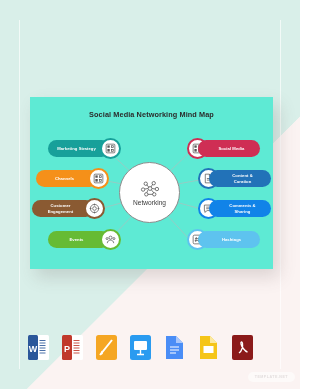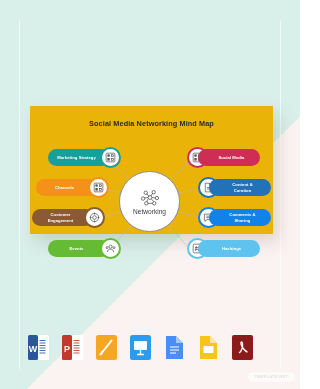--- a/index.html
+++ b/index.html
@@ -46,24 +46,24 @@
     border-left: 1px solid rgba(255,255,255,0.65);
     border-right: 1px solid rgba(255,255,255,0.65);
     box-sizing: border-box;
     pointer-events: none;
   }
 
   
   .card {
     position: absolute;
     left: 30px;
-    top: 106px;
+    top: 97px;
     width: 243px;
-    height: 128px;
-    background: #eab308;
+    height: 172px;
+    background: #5eead4;
     box-shadow: 6px 8px 16px rgba(90,70,70,0.18);
   }
 
   .card-title {
     position: absolute;
     top: 13px;
     left: 0;
     right: 0;
     text-align: center;
     font-size: 7.3px;

